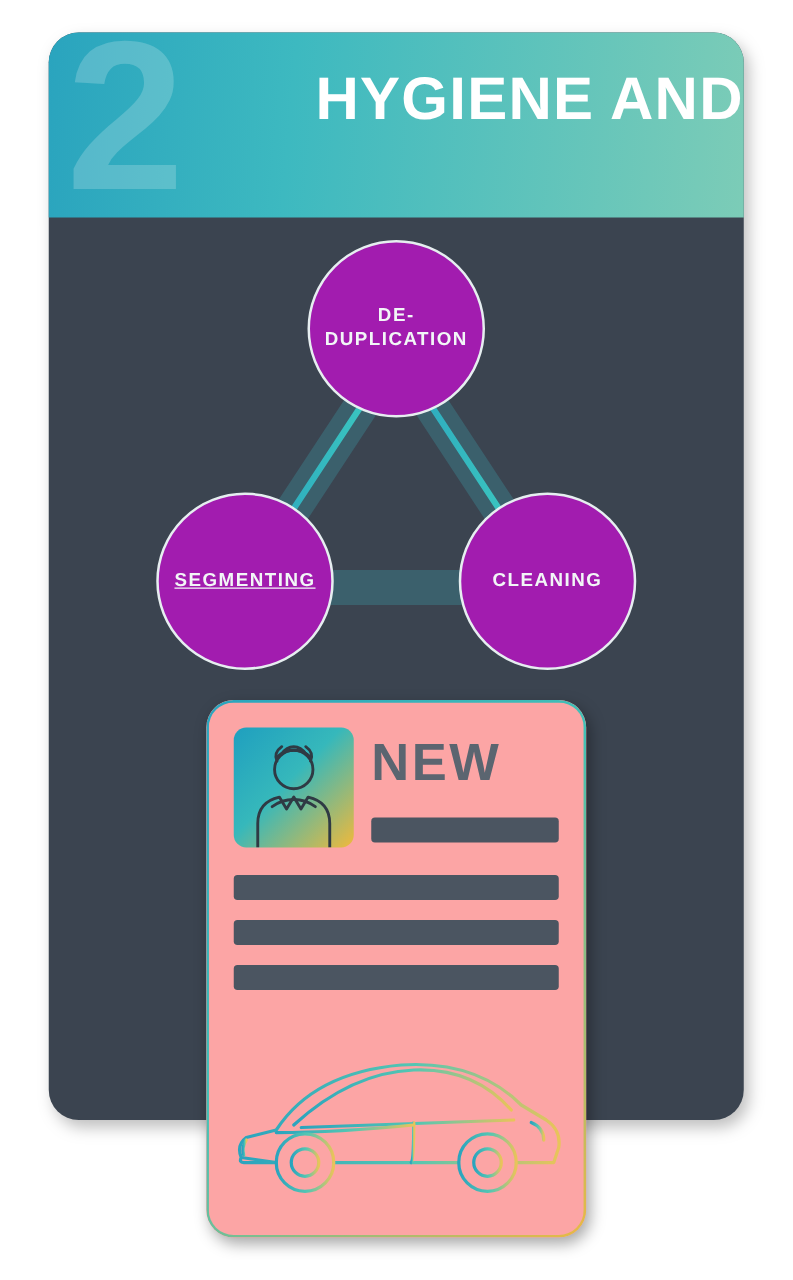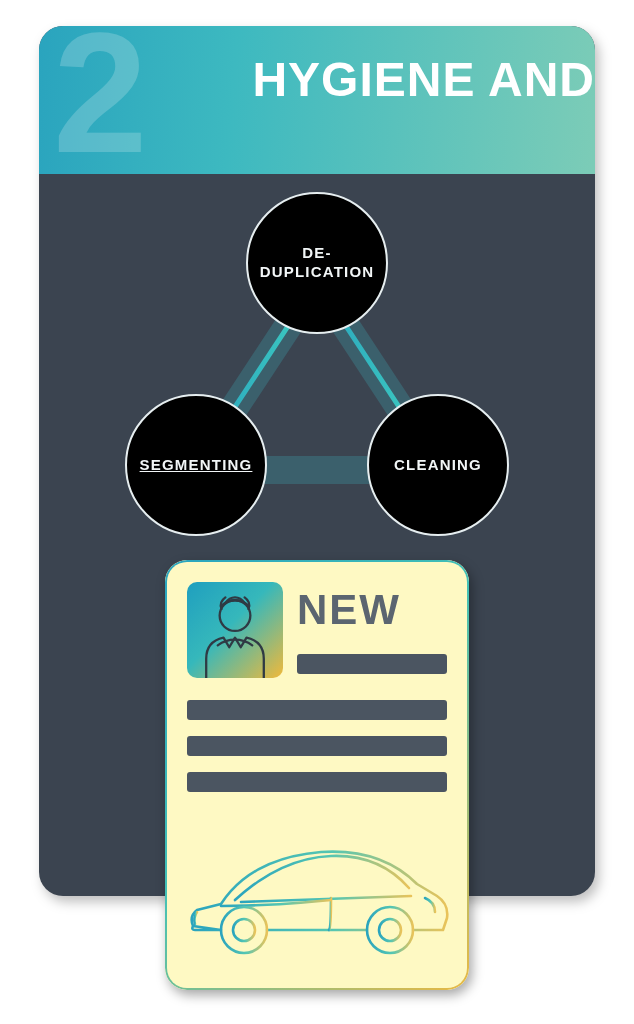--- a/index.html
+++ b/index.html
@@ -48,40 +48,40 @@
   .triangle {
     position: absolute;
     left: 0; top: 148px; width: 100%; height: 360px;
   }
   .tri-svg { position: absolute; left: 0; top: 0; width: 100%; height: 100%; }
   .node {
     position: absolute;
     width: 142px; height: 142px;
     border: 2px solid #e6eef0;
     border-radius: 50%;
-    background: #000000;
+    background: #a21caf;
     display: flex; align-items: center; justify-content: center;
     text-align: center;
     color: #f2f6f7;
     font-size: 15px;
     font-weight: 700;
     letter-spacing: 1.2px;
     line-height: 1.25;
     padding: 0 8px;
   }
   .node.top { left: 207px; top: 18px; }
   .node.bl  { left: 86px;  top: 220px; text-decoration: underline; }
   .node.br  { left: 328px; top: 220px; }
 
   
   .profile-card {
     position: absolute;
     left: 165px; top: 560px;
     width: 304px; height: 430px;
-    background: #fef9c3;
+    background: #fca5a5;
     border-radius: 22px;
     filter: drop-shadow(3px 5px 6px rgba(0,0,0,0.35));
   }
   .profile-border {
     position: absolute; inset: 0;
     border-radius: 22px;
     padding: 2px;
     background: linear-gradient(135deg, #2aa4be 0%, #43c1b6 45%, #e9b944 100%);
     -webkit-mask: linear-gradient(#000 0 0) content-box, linear-gradient(#000 0 0);
     -webkit-mask-composite: xor;

